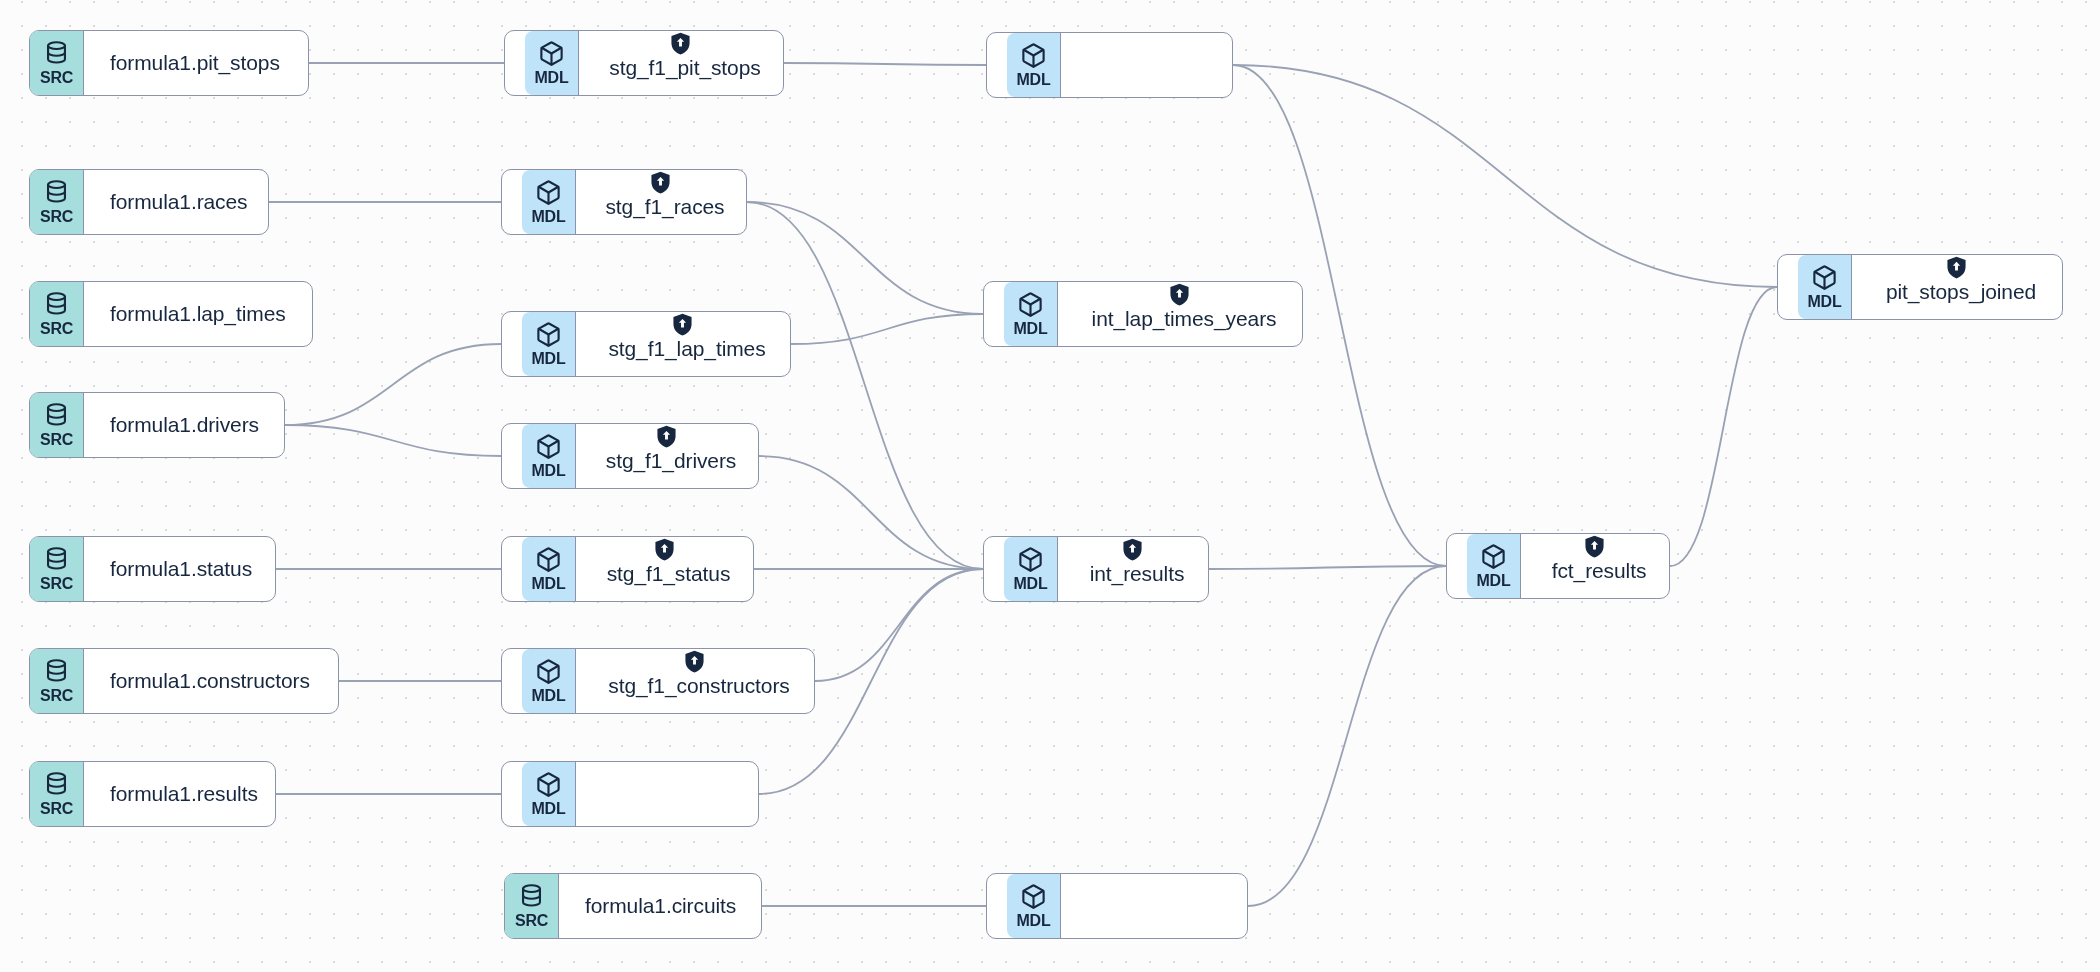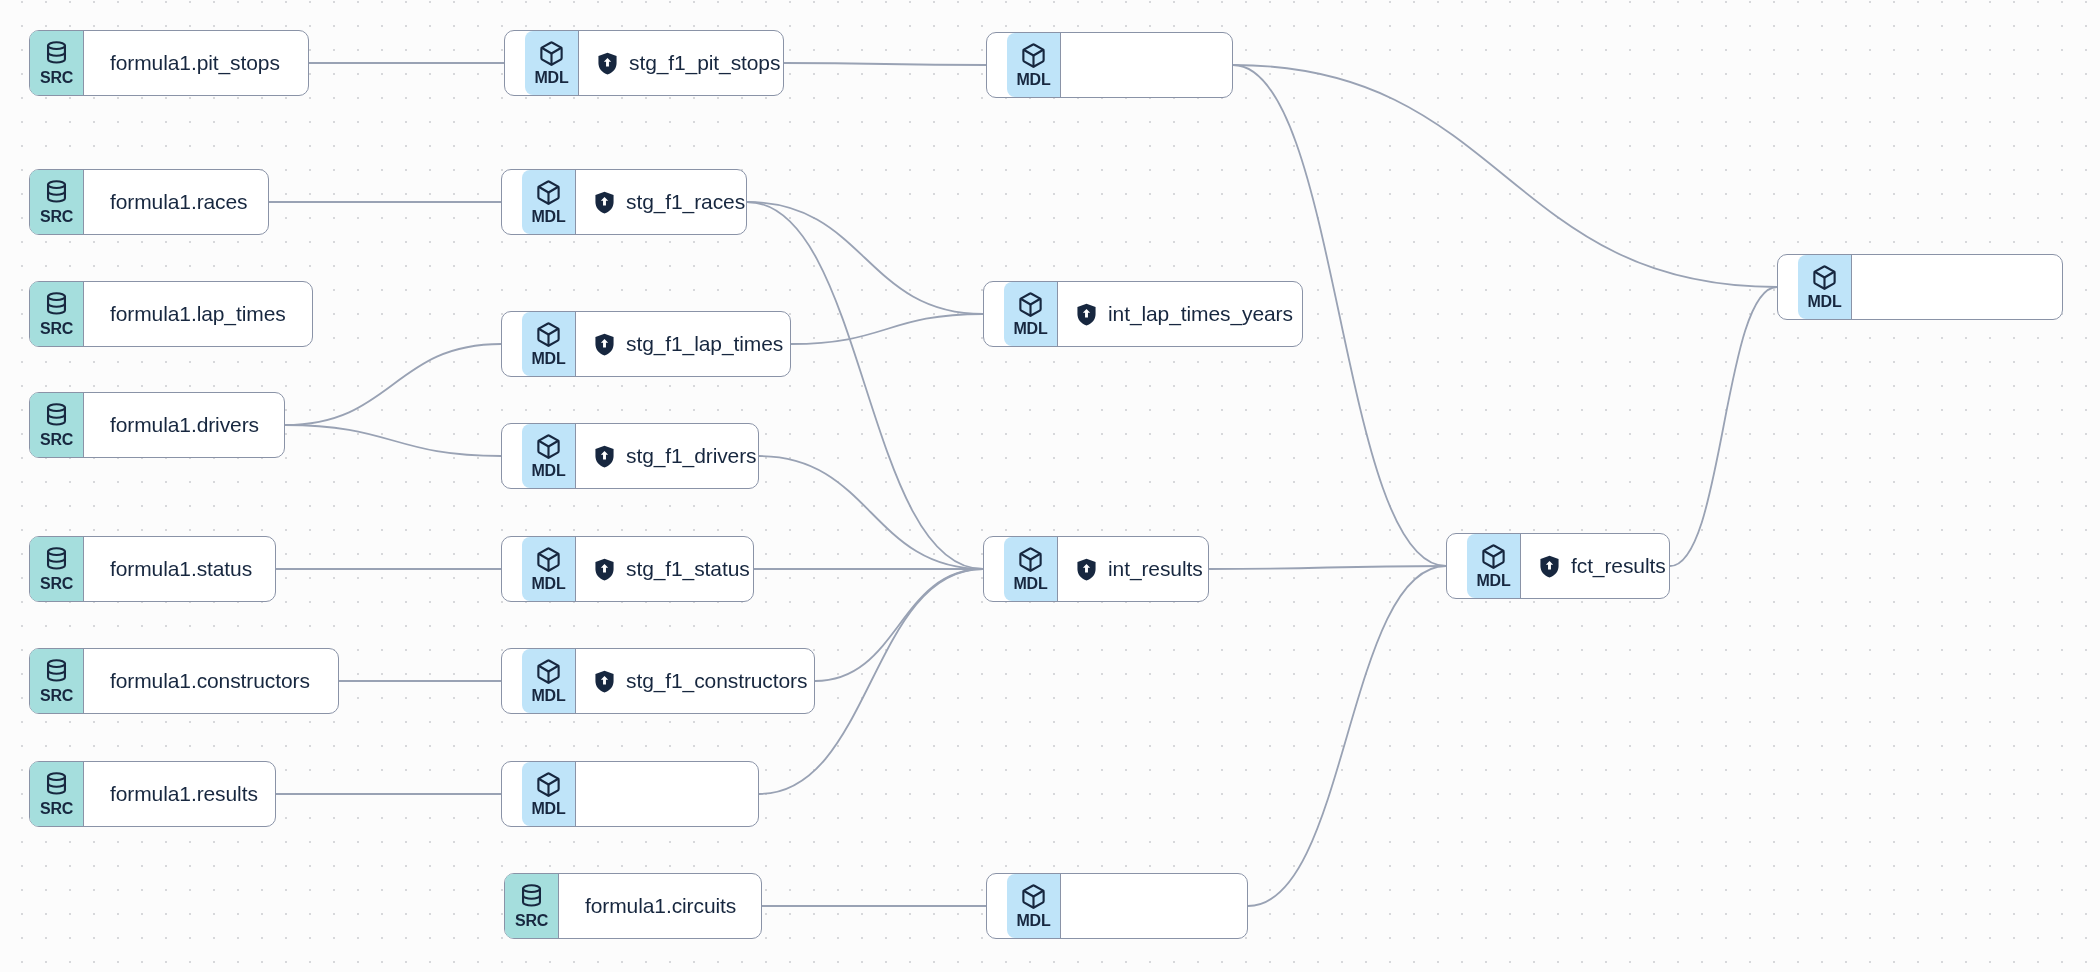--- a/index.html
+++ b/index.html
@@ -60,21 +60,21 @@
   }
   .label-box {
     flex: 1 1 auto;
     display: flex;
     align-items: center;
     padding-left: 26px;
     padding-right: 8px;
     white-space: nowrap;
     overflow: hidden;
   }
-  .node.model .label-box { padding-left: 16px; }
+  .node.model .label-box { padding-left: 16px; flex-direction: column; }
   .shield { width: 25px; height: 25px; flex: 0 0 25px; margin-right: 9px; }
   .node-label-text { font-size: 21px; letter-spacing: -0.1px; }
 </style>
 </head>
 <body>
 
 <div id="canvas">
   <svg id="edges" viewBox="0 0 2100 972">
       <path d="M309 63 C 406.5 63, 406.5 63, 504 63"></path>
       <path d="M784 63 C 885 63, 885 65, 986 65"></path>
@@ -388,14 +388,21 @@
     </div>
     <div class="node model" style="left: 1777px; top: 254px; width: 286px; height: 66px;">
       <div class="icon-box">
         <svg class="type-icon" viewBox="0 0 24 24" fill="none" stroke="currentColor" stroke-width="1.9" stroke-linecap="round" stroke-linejoin="round">
           <path d="M21 16V8a1.6 1.6 0 0 0-.8-1.4l-7.4-4.2a1.6 1.6 0 0 0-1.6 0L3.8 6.6A1.6 1.6 0 0 0 3 8v8a1.6 1.6 0 0 0 .8 1.4l7.4 4.2a1.6 1.6 0 0 0 1.6 0l7.4-4.2A1.6 1.6 0 0 0 21 16z"></path>
           <polyline points="3.3 6.9 12 12 20.7 6.9"></polyline>
           <line x1="12" y1="22" x2="12" y2="12"></line>
         </svg>
         <span class="type-label">MDL</span>
       </div>
+      <div class="label-box">
+        <svg class="shield" viewBox="0 0 24 24">
+          <path fill="currentColor" d="M12 1.6 L20.7 4.9 V11.4 C20.7 16.9 17.1 20.7 12 22.5 C6.9 20.7 3.3 16.9 3.3 11.4 V4.9 Z"></path>
+          <path fill="#ffffff" d="M12 6.6 L15.5 10.4 H13.4 V14.8 H10.6 V10.4 H8.5 Z"></path>
+        </svg>
+        <span class="node-label-text">pit_stops_joined</span>
+      </div>
     </div>
   </div>
 
 </body></html>

